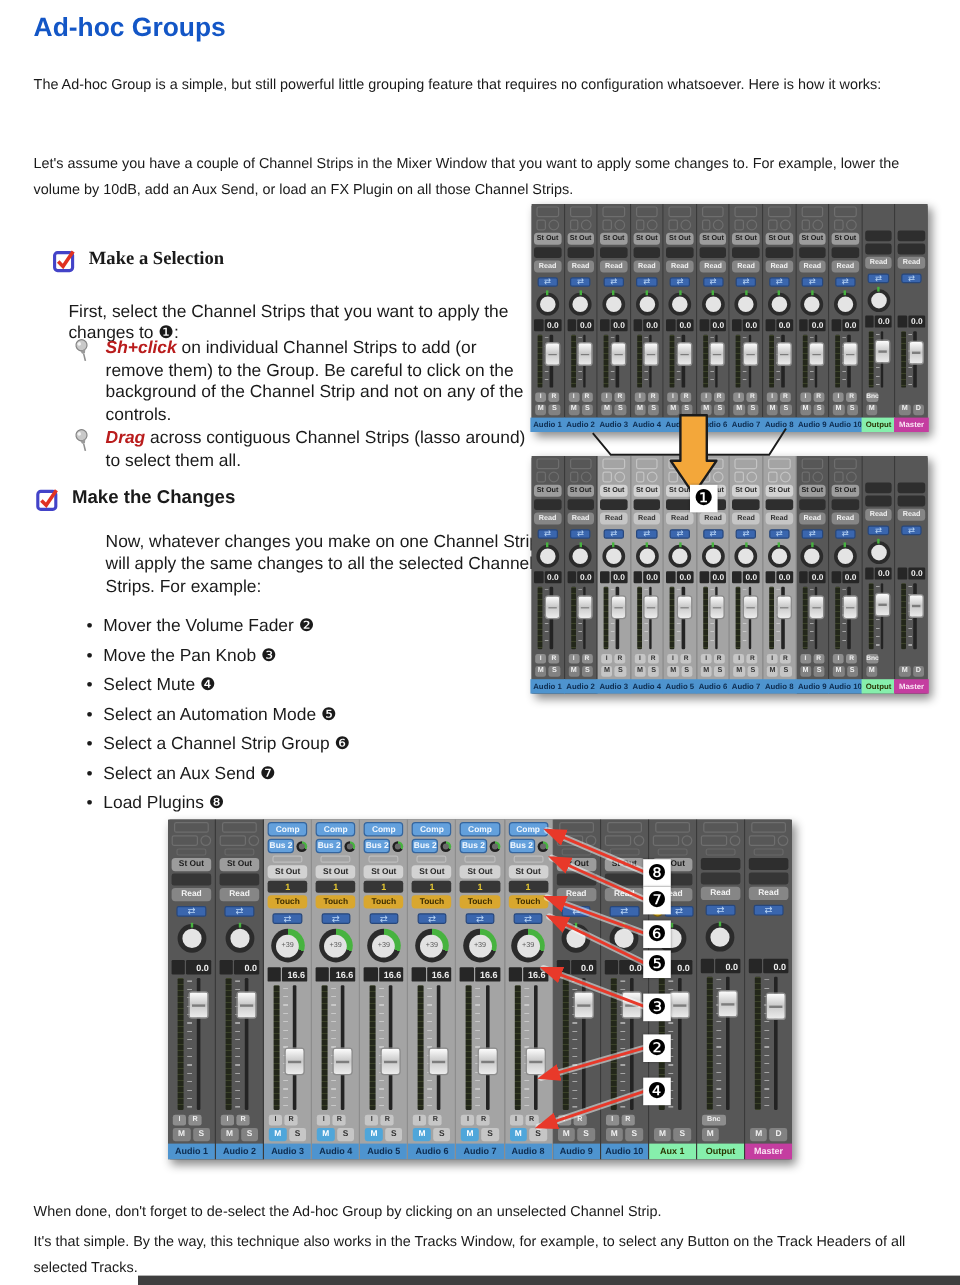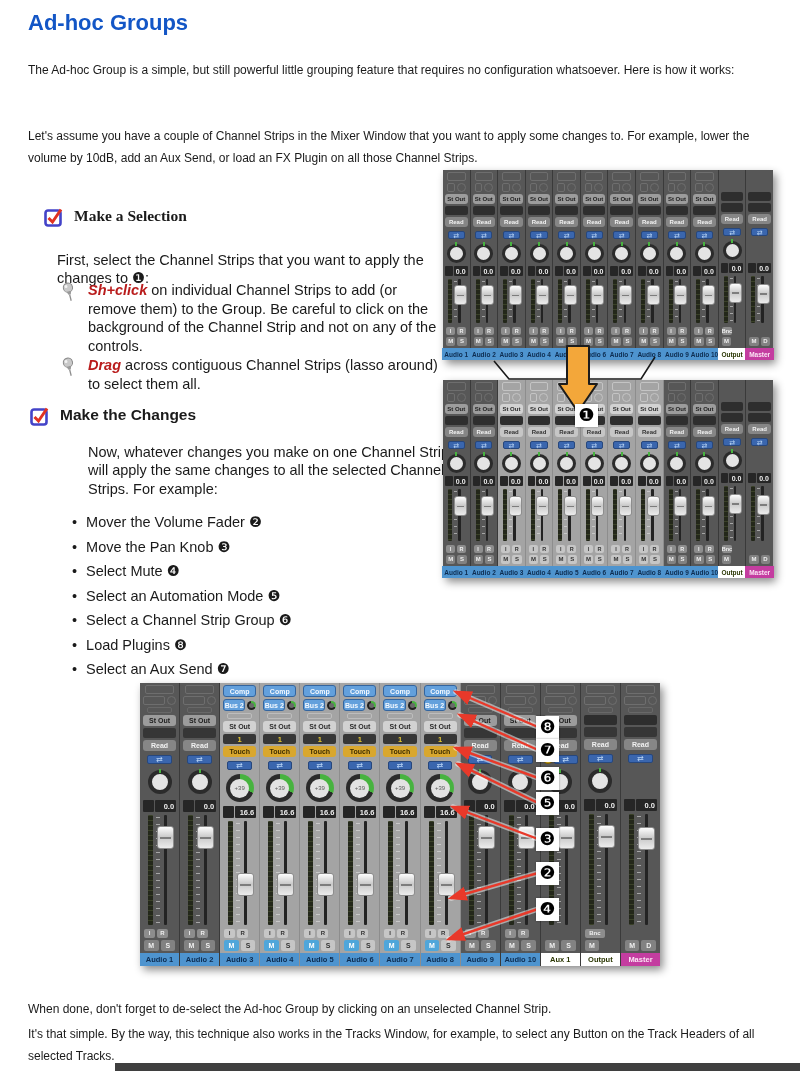--- a/index.html
+++ b/index.html
@@ -99,21 +99,21 @@
   .tinybtn.wide{flex:0 0 20px;}
   .msrow{display:flex;gap:2px;margin:2px 2px 2px;height:11px;}
   .msbtn{flex:1;background:#828282;border-radius:2px;color:#efefef;font-size:7px;line-height:11px;
          text-align:center;font-weight:bold;}
   .msbtn.half{flex:0 0 45%;}
   .sel .msbtn{background:#c6c6c6;color:#333;}
   .msbtn.on,.sel .msbtn.on{background:#4fa6da;color:#fff;}
   .namelabel{height:13px;margin:0 -2px;display:flex;align-items:center;justify-content:center;
              font-size:7.5px;font-weight:bold;}
   .lab-blue{background:#4e94cf;color:#0d2c50;}
-  .lab-green{background:#ffffff;color:#2b3703;}
+  .lab-green{background:#86efac;color:#2b3703;}
   .lab-magenta{background:#c43da0;color:#fbe4f4;}
 
   
   .mixer-small .strip{padding:0 1px;}
   .mixer-small .btn{height:10px;font-size:6px;}
   .mixer-small .darkbar{height:9px;}
   .mixer-small .knobzone{height:22px;}
   .mixer-small .knob{width:19px;height:19px;border-width:3px;}
   .mixer-small .valrow{height:10px;}
   .mixer-small .valmain{font-size:7px;}
@@ -184,22 +184,22 @@
         </svg></span>
     <span>Make the Changes</span>
   </div>
   <p class="secpara" id="sec2intro">Now, whatever changes you make on one Channel Strip, will apply the same changes to all the selected Channel Strips. For example:</p>
   <ul id="changes">
       <li>Mover the Volume Fader ❷</li>
       <li>Move the Pan Knob ❸</li>
       <li>Select Mute ❹</li>
       <li>Select an Automation Mode ❺</li>
       <li>Select a Channel Strip Group ❻</li>
+      <li>Select an Aux Send ❼</li>
       <li>Load Plugins ❽</li>
-      <li>Select an Aux Send ❼</li>
     </ul>
 
   <div class="mixer mixer-small" id="mixer-before">
       <div class="strip unsel">
         <div class="slot"></div>
         <div class="slot2row">
           <div class="slot2"></div>
           <div class="slotcirc"></div>
         </div>
         <div class="btn stout">St Out</div>

